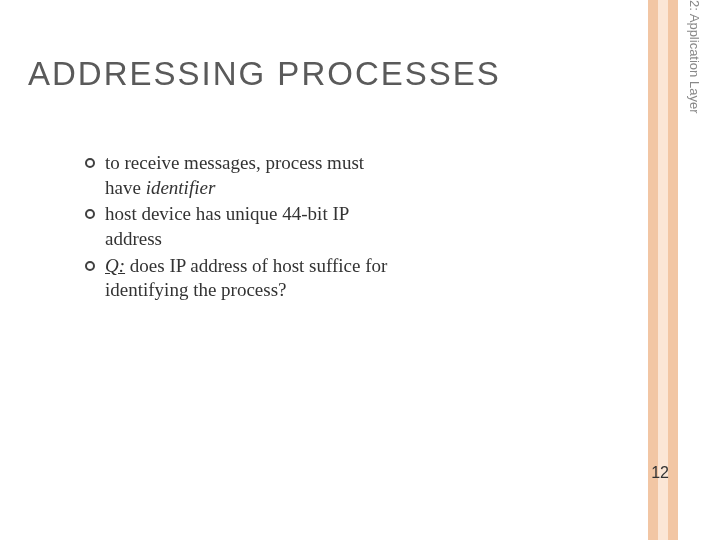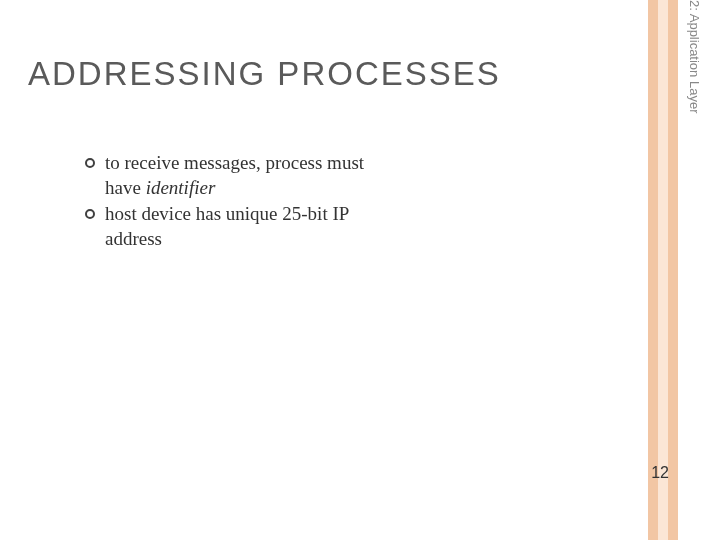--- a/index.html
+++ b/index.html
@@ -107,24 +107,30 @@
     <div class="bullet-row">
       <span class="bullet-icon"></span>
       <span class="bullet-text">
         <span>to receive messages, process must have </span><span class="italic">identifier</span><span></span>
       </span>
     </div>
 
     <div class="bullet-row">
       <span class="bullet-icon"></span>
       <span class="bullet-text">
-        <span>host device has unique 25-bit IP address</span>
+        <span>host device has unique 44-bit IP address</span>
       </span>
     </div>
 
+    <div class="bullet-row">
+      <span class="bullet-icon"></span>
+      <span class="bullet-text">
+        <span class="italic underline">Q:</span><span> does  IP address of host suffice for identifying the process?</span>
+      </span>
+    </div>
 
   </div>
 
   <div class="side-label">2: Application Layer</div>
 
   <div class="page-number">12</div>
 
 </div>
 
 </body></html>

